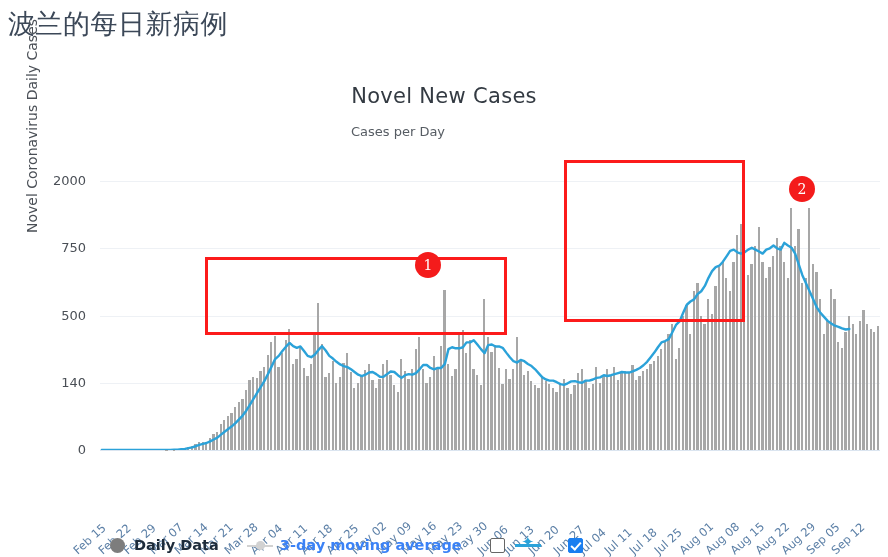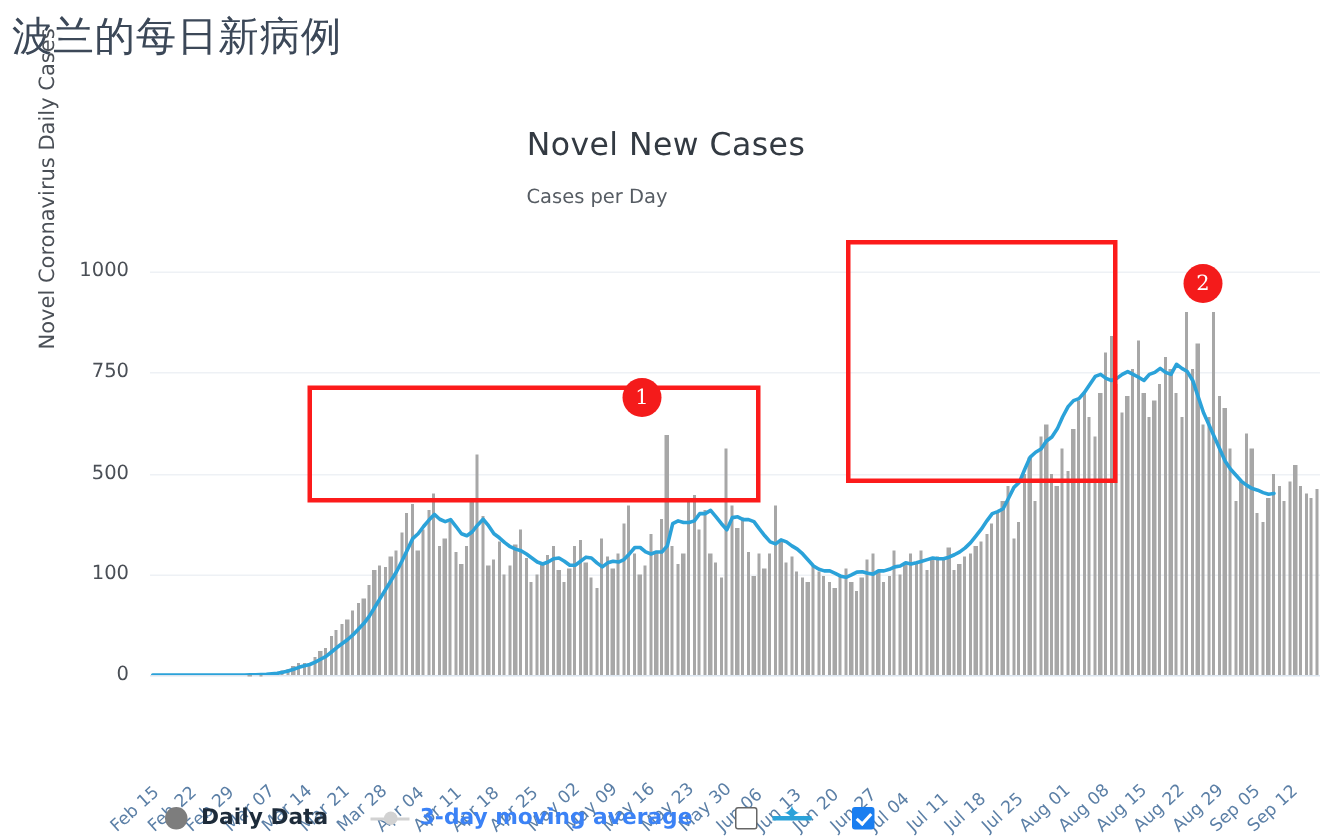--- a/index.html
+++ b/index.html
@@ -160,24 +160,24 @@
   <div id="plot-area">
     <div id="gridlines">
         <div class="gridline zero" style="top: 269px;"></div>
         <div class="gridline" style="top: 201.75px;"></div>
         <div class="gridline" style="top: 134.5px;"></div>
         <div class="gridline" style="top: 67.25px;"></div>
         <div class="gridline" style="top: 0px;"></div>
       </div>
     <div id="yticks">
         <div class="ytick" style="top: 269px;">0</div>
-        <div class="ytick" style="top: 201.75px;">100</div>
+        <div class="ytick" style="top: 201.75px;">140</div>
         <div class="ytick" style="top: 134.5px;">500</div>
         <div class="ytick" style="top: 67.25px;">750</div>
-        <div class="ytick" style="top: 0px;">1000</div>
+        <div class="ytick" style="top: 0px;">2000</div>
       </div>
     <div id="bars">
         <div class="bar" style="left: 65.4333px; width: 2.23889px; height: 0.269px; background: rgb(167, 167, 167);"></div>
         <div class="bar" style="left: 72.6556px; width: 2.23889px; height: 0.269px; background: rgb(167, 167, 167);"></div>
         <div class="bar" style="left: 76.2667px; width: 2.23889px; height: 0.538px; background: rgb(167, 167, 167);"></div>
         <div class="bar" style="left: 79.8778px; width: 2.23889px; height: 1.345px; background: rgb(167, 167, 167);"></div>
         <div class="bar" style="left: 83.4889px; width: 2.23889px; height: 1.345px; background: rgb(167, 167, 167);"></div>
         <div class="bar" style="left: 87.1px; width: 2.23889px; height: 2.959px; background: rgb(167, 167, 167);"></div>
         <div class="bar" style="left: 90.7111px; width: 2.23889px; height: 4.304px; background: rgb(167, 167, 167);"></div>
         <div class="bar" style="left: 94.3222px; width: 2.23889px; height: 5.918px; background: rgb(167, 167, 167);"></div>

